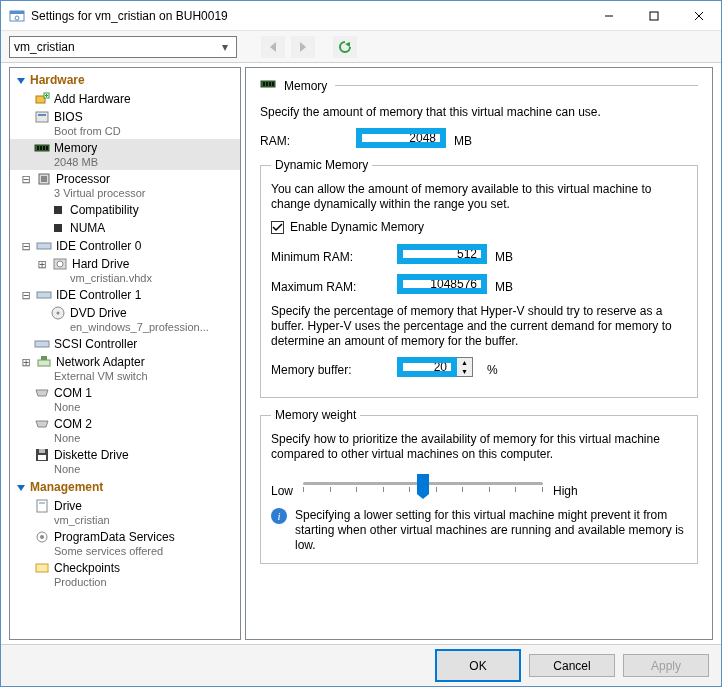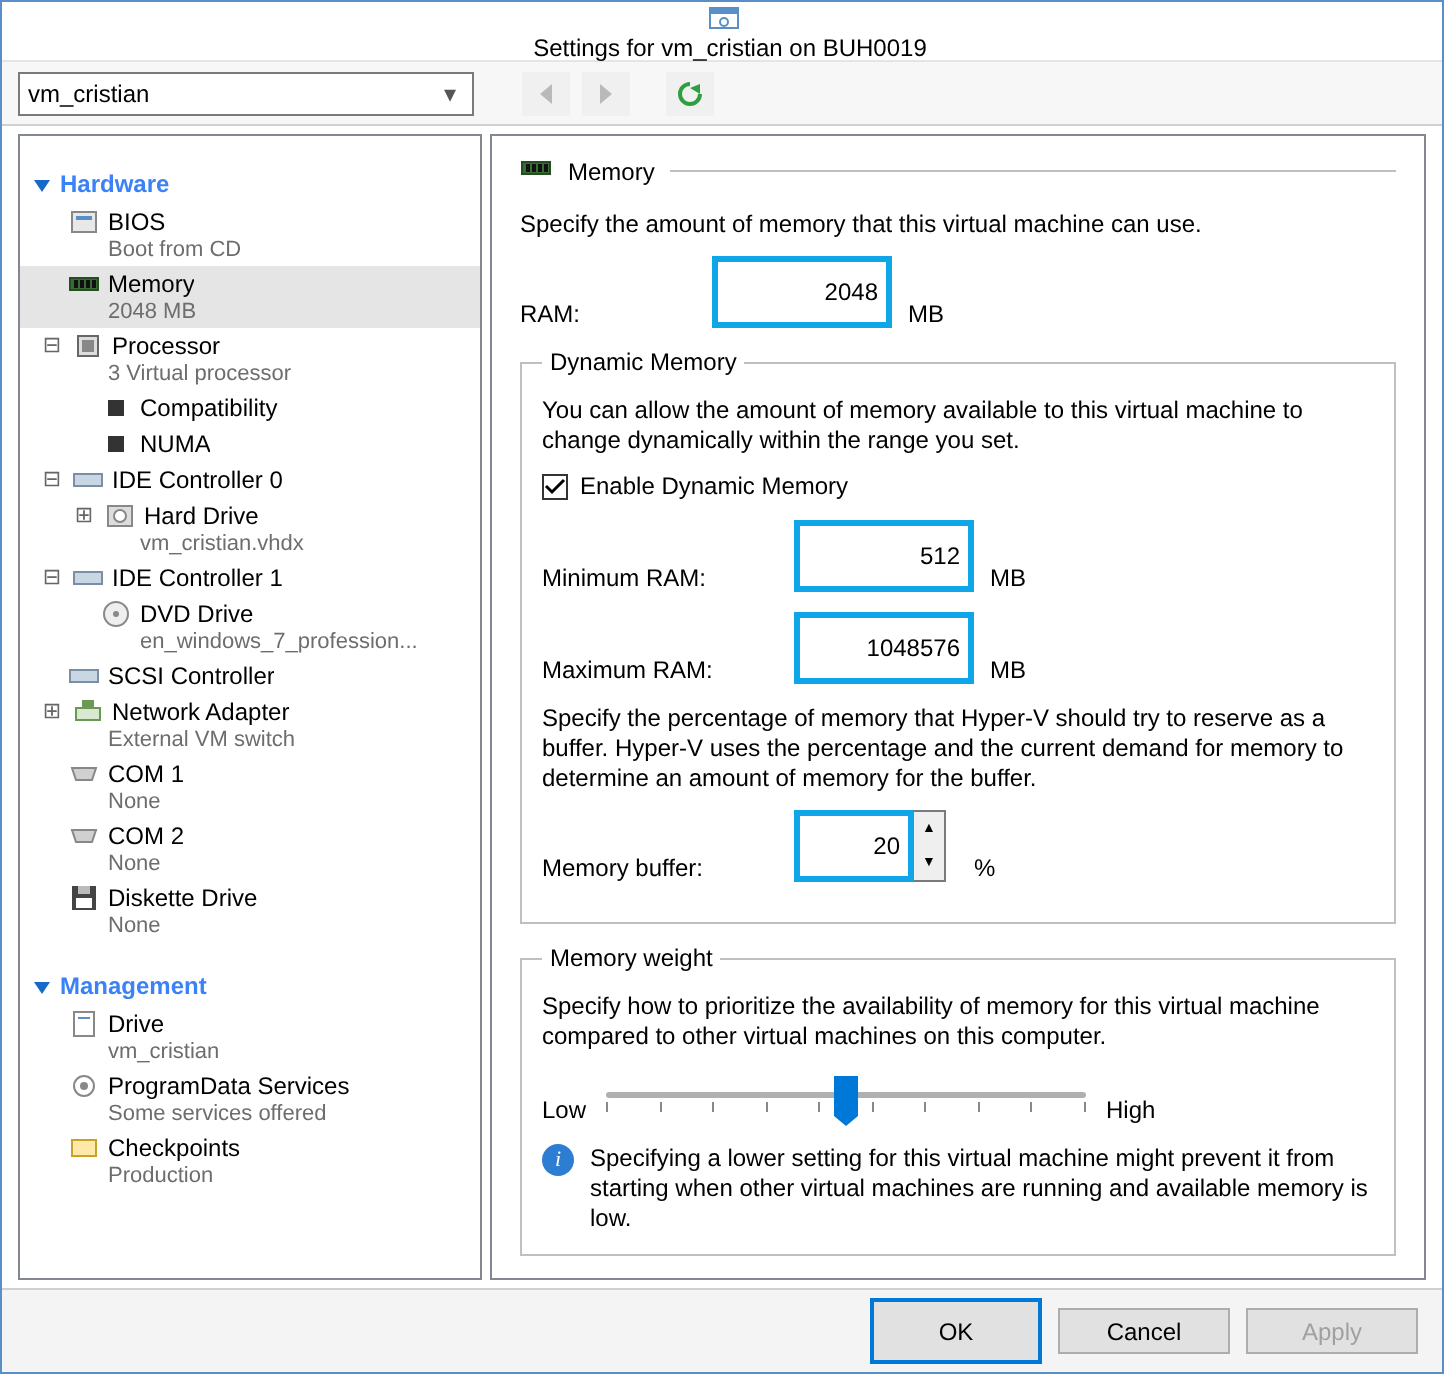--- a/index.html
+++ b/index.html
@@ -1,48 +1,48 @@
 <!DOCTYPE html>
 <html><head>
 <meta charset="utf-8">
 <style>
   * { box-sizing: border-box; }
   html, body { margin:0; padding:0; font-family: "Segoe UI", Tahoma, sans-serif; font-size:12px; color:#000; background:#fff; }
   .window { width:722px; height:687px; border:1px solid #5a8ec6; display:flex; flex-direction:column; background:#fff; }
-  .titlebar { height:30px; background:#fff; display:flex; align-items:center; padding:0 0 0 8px; border-bottom:1px solid #e5e5e5;flex-direction:column; }
+  .titlebar { height:30px; background:#fff; display:flex; align-items:center; padding:0 0 0 8px; border-bottom:1px solid #e5e5e5; }
   .titlebar .ticon { width:16px; height:16px; margin-right:6px; }
   .titlebar .ttext { flex:1; font-size:12px; }
   .titlebar .tbtn { width:45px; height:29px; display:flex; align-items:center; justify-content:center; }
   .toolbar { height:32px; display:flex; align-items:center; padding:4px 8px; gap:6px; background:#f7f7f7; border-bottom:1px solid #d0d0d0; }
   .combo { flex:0 0 228px; height:22px; border:1px solid #7a7a7a; background:#fff; display:flex; align-items:center; padding:0 4px; }
   .combo .ctext { flex:1; }
   .combo .carrow { width:14px; text-align:center; color:#555; }
   .navbtn { width:24px; height:22px; display:flex; align-items:center; justify-content:center; background:#f0f0f0; }
   .navbtn.disabled svg { opacity:0.35; }
   .content { flex:1; display:flex; padding:4px 8px 4px 8px; gap:4px; min-height:0; }
   .tree-wrap { width:232px; border:1px solid #828790; background:#fff; display:flex; flex-direction:column; }
   .tree { flex:1; overflow:auto; padding:2px 0; }
-  .cat { color:#3b82f6; font-weight:bold; padding:3px 4px 3px 6px; display:flex; align-items:center; gap:4px;margin-top:12px; }
+  .cat { color:#a16207; font-weight:bold; padding:3px 4px 3px 6px; display:flex; align-items:center; gap:4px; }
   .cat .chev { width:10px; display:flex; align-items:center; justify-content:center; }
   .node { padding:1px 4px 1px 24px; }
   .node.child { padding-left:40px; }
   .row1 { display:flex; align-items:center; gap:4px; line-height:15px; }
   .row1 .exp { width:12px; margin-left:-14px; color:#666; font-size:11px; text-align:center; }
   .row1 .nicon { width:16px; height:16px; flex:0 0 16px; display:flex; align-items:center; justify-content:center; }
   .row1 .nlabel { white-space:nowrap; overflow:hidden; text-overflow:ellipsis; }
   .sub { color:#6d6d6d; padding-left:20px; font-size:11px; line-height:13px; white-space:nowrap; overflow:hidden; text-overflow:ellipsis; }
   .node.selected { background:#e5e5e5; }
   .panel { flex:1; border:1px solid #828790; background:#fff; padding:8px 14px 8px 14px; overflow:auto; }
   .phead { display:flex; align-items:center; gap:8px; margin-bottom:10px; }
   .phead .ptitle { font-size:12px; }
   .phead .pline { flex:1; height:1px; background:#c0c0c0; }
   .field-row { display:flex; align-items:flex-end; gap:8px; margin:6px 0 10px 0; }
   .field-row .flabel { width:88px; }
   .field-row.indent .flabel { width:118px; }
-  .tinput { width:90px; height:36px; border:3px solid #0ea5e9; text-align:right; padding:0 4px; font-family:inherit; font-size:12px; }
+  .tinput { width:90px; height:20px; border:6px solid #0ea5e9; text-align:right; padding:0 4px; font-family:inherit; font-size:12px; }
   .tinput.sm { width:60px; }
   .unit { }
   fieldset.grp { border:1px solid #c0c0c0; margin:8px 0 10px 0; padding:6px 10px 10px 10px; }
   fieldset.grp legend { padding:0 4px; }
   .para { margin:4px 0 8px 0; line-height:15px; }
   .chk-row { display:flex; align-items:center; gap:6px; margin:4px 0 10px 0; }
   .chk { width:13px; height:13px; border:1px solid #333; display:flex; align-items:center; justify-content:center; background:#fff; }
   .chk svg { width:11px; height:11px; }
   .spin { display:flex; }
   .spinbtns { width:16px; display:flex; flex-direction:column; border:1px solid #7a7a7a; border-left:none; }
@@ -126,20 +126,33 @@
       <div class="tree">
         <div class="cat">
           <span class="chev">
               <svg width="9" height="9">
                 <polygon points="0,2 8,2 4,8" fill="#1569c7"></polygon>
               </svg>
             </span>
           <span>Hardware</span>
         </div>
 
+        <div class="node">
+          <div class="row1">
+              <span class="nicon">
+                <svg class="ic" viewBox="0 0 16 16">
+                  <rect x="2" y="5" width="9" height="7" fill="#f2c14e" stroke="#b08000"></rect>
+                  <rect x="10" y="2" width="5" height="5" fill="#fff" stroke="#2e9e3f"></rect>
+                  <line x1="12.5" y1="3" x2="12.5" y2="6" stroke="#2e9e3f"></line>
+                  <line x1="11" y1="4.5" x2="14" y2="4.5" stroke="#2e9e3f"></line>
+                </svg>
+              </span>
+              <span class="nlabel">Add Hardware</span>
+            </div>
+        </div>
 
         <div class="node">
           <div class="row1">
               <span class="nicon">
                 <svg class="ic" viewBox="0 0 16 16">
                   <rect x="2" y="3" width="12" height="10" fill="#e8e8e8" stroke="#888"></rect>
                   <rect x="4" y="5" width="8" height="2" fill="#5a8ec6"></rect>
                 </svg>
               </span>
               <span class="nlabel">BIOS</span>

